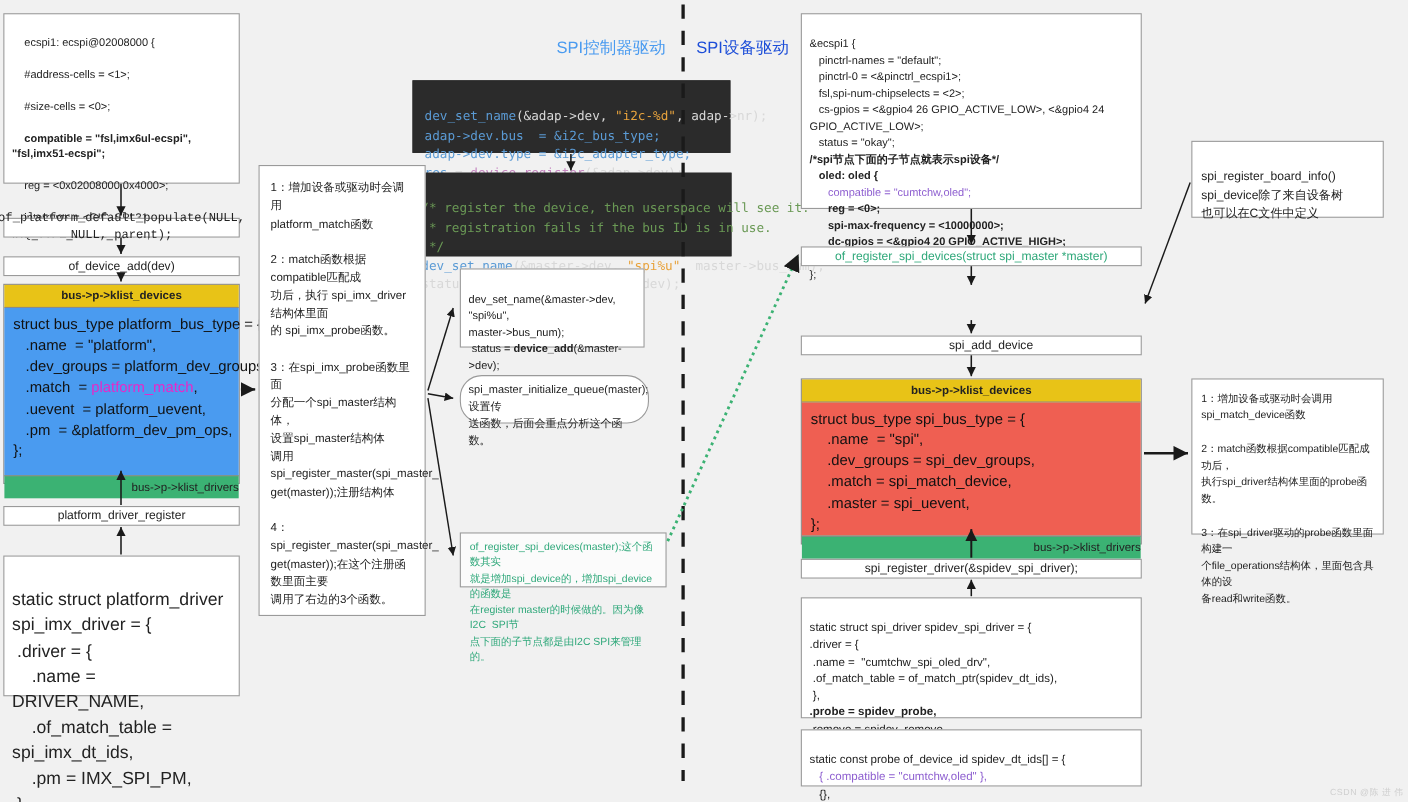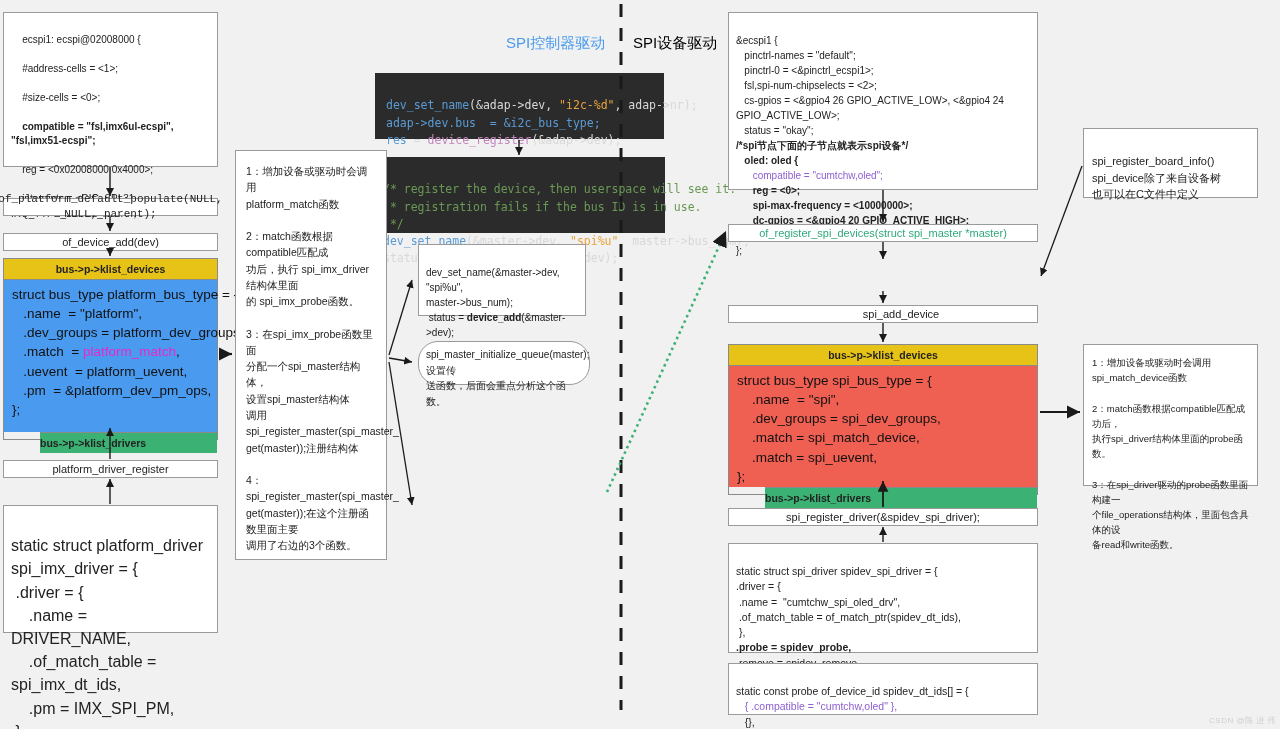--- a/index.html
+++ b/index.html
@@ -44,31 +44,31 @@
   .kw{color:#c586c0;}
   .cmt{color:#6a9955;}
 
   
   .busbox{position:absolute;border:1px solid #8a8a8a;box-sizing:border-box;}
   .bus-hdr{
     background:#e8c317;text-align:center;font-size:10.5px;font-weight:bold;
     padding:4px 0;color:#222;border-bottom:1px solid #8a8a8a;
   }
   .bus-ftr{
-    background:#3bb273;text-align:left;font-size:10.5px;font-weight:bold;
-    padding:4px 0;color:#222;border-top:1px solid #8a8a8a;margin-left:36px;
+    background:#3bb273;text-align:right;font-size:10.5px;font-weight:normal;
+    padding:4px 0;color:#222;border-top:1px solid #8a8a8a;
   }
   .bus-body{font-size:13.5px;line-height:1.42;padding:5px 8px;white-space:pre;}
   .body-blue{background:#4a9bf0;color:#111;}
   .body-red{background:#ef5f52;color:#111;}
   .hl-magenta{color:#e828c8;}
 
   .hdr-label{position:absolute;font-size:15px;font-weight:normal;}
   .hdr-blue{color:#4a9bf0;}
-  .hdr-red{color:#000000;}
+  .hdr-red{color:#1d4ed8;}
 
   .teal{color:#2fa87a;}
   .purple{color:#8e5fd0;}
   .b{font-weight:bold;}
 
   .annot{
     position:absolute;border:1px solid #9a9a9a;background:#ffffff;
     box-sizing:border-box;padding:6px 8px;font-size:10.5px;line-height:1.5;
     white-space:pre-wrap;
   }
@@ -134,21 +134,21 @@
 <span> },</span>
 <span>.id_table = spi_imx_devtype,</span>
 <span class="b">.probe = spi_imx_probe,</span>
 <span>.remove = spi_imx_remove,</span>
 <span>};</span></div>
 
   <div class="hdr-label hdr-blue" style="left:506px;top:34px;">SPI控制器驱动</div>
   <div class="hdr-label hdr-red" style="left:633px;top:34px;">SPI设备驱动</div>
 
   <div class="codeblk" style="left:375px;top:73px;width:289px;height:66px;">
-<span class="ln"><span class="fn">dev_set_name</span>(&amp;adap-&gt;dev, <span class="str">"i2c-%d"</span>, adap-&gt;nr);</span><span class="ln fn">adap-&gt;dev.bus  = &amp;i2c_bus_type;</span><span class="ln"><span class="fn">res</span> = <span class="kw">device_register</span>(&amp;adap-&gt;dev);</span></div>
+<span class="ln"><span class="fn">dev_set_name</span>(&amp;adap-&gt;dev, <span class="str">"i2c-%d"</span>, adap-&gt;nr);</span><span class="ln fn">adap-&gt;dev.bus  = &amp;i2c_bus_type;</span><span class="ln fn">adap-&gt;dev.type = &amp;i2c_adapter_type;</span><span class="ln"><span class="fn">res</span> = <span class="kw">device_register</span>(&amp;adap-&gt;dev);</span></div>
 
   <div class="codeblk" style="left:372px;top:157px;width:293px;height:76px;">
 <span class="ln cmt">/* register the device, then userspace will see it.</span><span class="ln cmt"> * registration fails if the bus ID is in use.</span><span class="ln cmt"> */</span><span class="ln"><span class="fn">dev_set_name</span>(&amp;master-&gt;dev, <span class="str">"spi%u"</span>, master-&gt;bus_num);</span><span class="ln">status = device_add(&amp;master-&gt;dev);</span></div>
 
   <div class="box pad pre" style="left:235px;top:150px;width:152px;height:410px;font-size:10.5px;line-height:1.55;padding:12px 10px;"><span>1：增加设备或驱动时会调用
 platform_match函数
 
 2：match函数根据compatible匹配成
 功后，执行 spi_imx_driver结构体里面
 的 spi_imx_probe函数。
@@ -164,20 +164,24 @@
 调用了右边的3个函数。</span></div>
 
   <div class="box pad pre" style="left:418px;top:244px;width:168px;height:72px;font-size:10px;line-height:1.5;">
 <span>dev_set_name(&amp;master-&gt;dev, "spi%u",</span>
 <span>master-&gt;bus_num);</span>
 <span> status = <span class="b">device_add</span>(&amp;master-&gt;dev);</span></div>
 
   <div class="box pad pre" style="left:418px;top:341px;width:172px;height:44px;font-size:10px;line-height:1.55;border-radius:20px;"><span>spi_master_initialize_queue(master);设置传
 送函数，后面会重点分析这个函数。</span></div>
 
+  <div class="annot annot-teal pre" style="left:418px;top:484px;width:188px;height:50px;font-size:9.5px;line-height:1.5;"><span>of_register_spi_devices(master);这个函数其实
+就是增加spi_device的，增加spi_device的函数是
+在register master的时候做的。因为像I2C  SPI节
+点下面的子节点都是由I2C SPI来管理的。</span></div>
 
   <div class="box pad pre" style="left:728px;top:12px;width:310px;height:178px;font-size:10px;line-height:1.5;">
 <span>&amp;ecspi1 {</span>
 <span>   pinctrl-names = "default";</span>
 <span>   pinctrl-0 = &lt;&amp;pinctrl_ecspi1&gt;;</span>
 <span>   fsl,spi-num-chipselects = &lt;2&gt;;</span>
 <span>   cs-gpios = &lt;&amp;gpio4 26 GPIO_ACTIVE_LOW&gt;, &lt;&amp;gpio4 24 GPIO_ACTIVE_LOW&gt;;</span>
 <span>   status = "okay";</span>
 <span class="b">/*spi节点下面的子节点就表示spi设备*/</span>
 <span class="b">   oled: oled {</span>
@@ -200,21 +204,21 @@
   <div class="box center" style="left:728px;top:305px;width:310px;height:18px;padding-left:36px;">
     <span>spi_add_device</span>
   </div>
 
   <div class="busbox" style="left:728px;top:344px;width:310px;height:151px;">
     <div class="bus-hdr">bus-&gt;p-&gt;klist_devices</div>
     <div class="bus-body body-red" style="height:111px;overflow:hidden;"><span>struct bus_type spi_bus_type = {</span>
 <span>    .name  = "spi",</span>
 <span>    .dev_groups = spi_dev_groups,</span>
 <span>    .match = spi_match_device,</span>
-<span>    .match = spi_uevent,</span>
+<span>    .master = spi_uevent,</span>
 <span>};</span></div>
     <div class="bus-ftr">bus-&gt;p-&gt;klist_drivers</div>
   </div>
 
   <div class="box pad pre" style="left:1083px;top:344px;width:175px;height:142px;font-size:9.5px;line-height:1.6;padding:10px 8px;"><span>1：增加设备或驱动时会调用
 spi_match_device函数
 
 2：match函数根据compatible匹配成功后，
 执行spi_driver结构体里面的probe函数。
 

